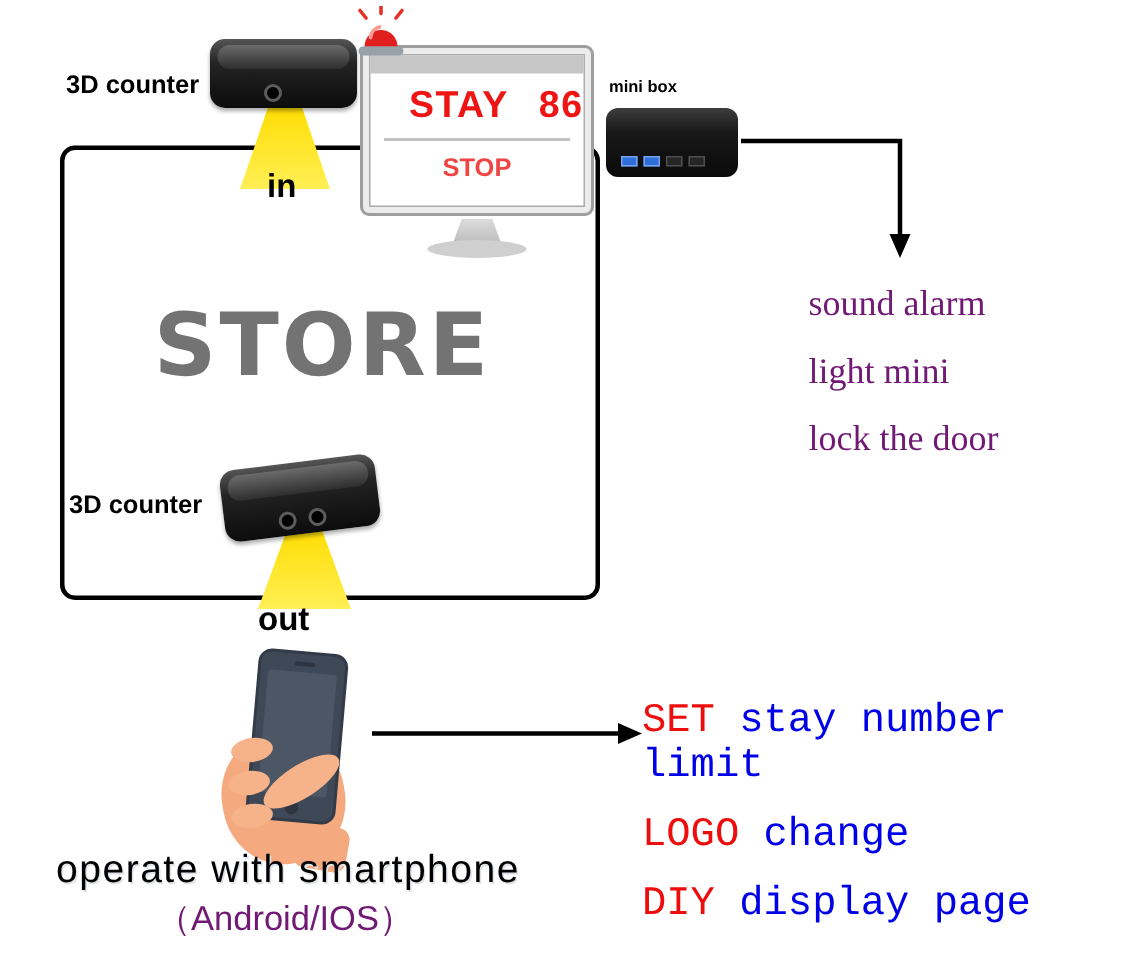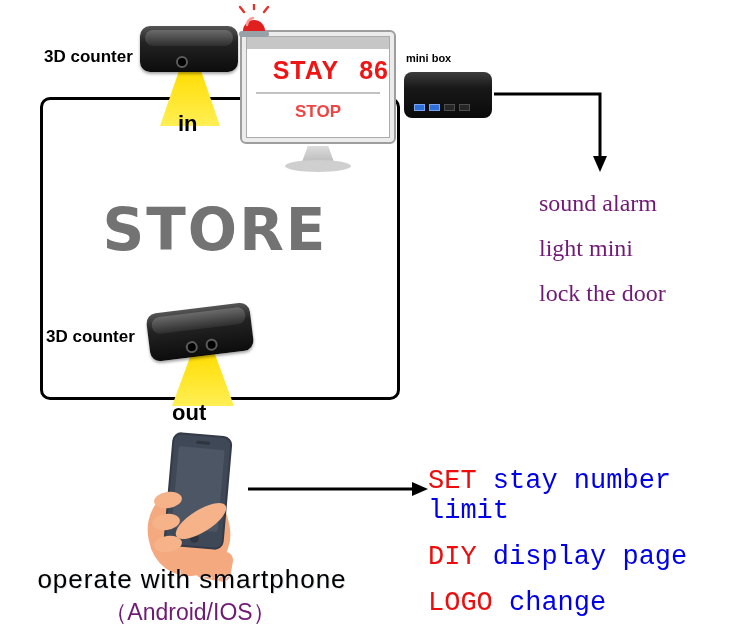--- a/index.html
+++ b/index.html
@@ -252,23 +252,23 @@
     <div class="finger f2"></div>
     <div class="finger f3"></div>
     <div class="thumb"></div>
   </div>
 
   <div class="abs features">
     <div class="feature-item">
       <span class="hl">SET</span> <span>stay number limit</span>
     </div>
     <div class="feature-item">
+      <span class="hl">LOGO</span> <span>change</span>
+    </div>
+    <div class="feature-item">
       <span class="hl">DIY</span> <span>display page</span>
-    </div>
-    <div class="feature-item">
-      <span class="hl">LOGO</span> <span>change</span>
     </div>
   </div>
 
   <div class="abs caption1">operate with smartphone</div>
   <div class="abs caption2">（Android/IOS）</div>
 
 </div>
 
 </body></html>

